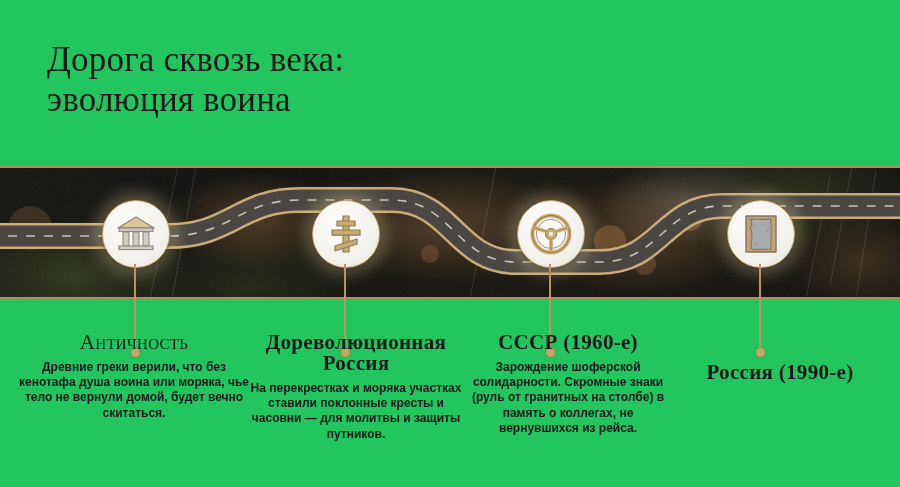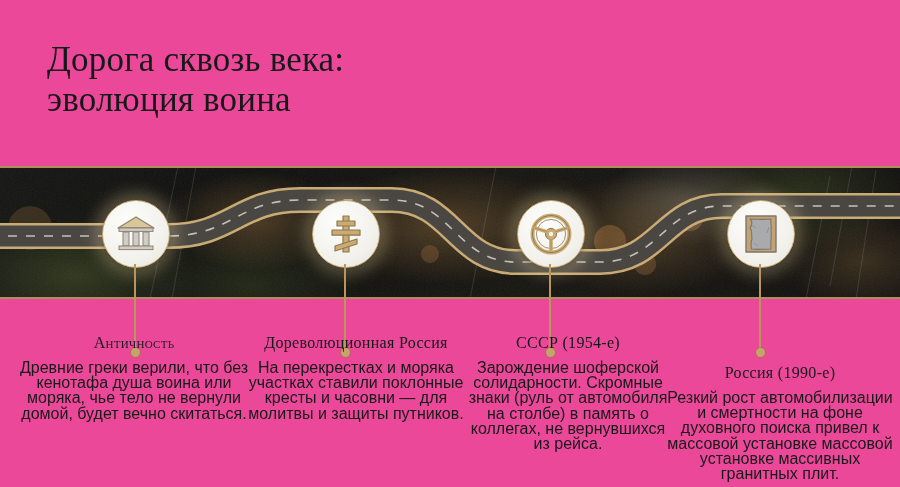--- a/index.html
+++ b/index.html
@@ -2,21 +2,21 @@
 <html><head>
 <meta charset="utf-8">
 <style>
   html,body{margin:0;padding:0;}
   body{
     width:900px;height:487px;overflow:hidden;
     background:#dfe5e5;
     font-family:"Liberation Sans",sans-serif;
     -webkit-font-smoothing:antialiased;
   }
-  #stage{position:relative;width:900px;height:487px;background:#ec4899;}
+  #stage{position:relative;width:900px;height:487px;background:#22c55e;}
 
   
   .title-wrap{position:absolute;left:47px;top:40px;width:620px;}
   .title-line{
     font-family:"Liberation Serif",serif;
     font-size:35px;line-height:40px;color:#16181a;
     letter-spacing:.2px;white-space:nowrap;
   }
 
   
@@ -47,27 +47,27 @@
   }
   .stem-dot{
     position:absolute;left:50%;top:148px;width:9px;height:9px;margin-left:-4.5px;
     border-radius:50%;background:#c3a469;box-shadow:0 0 0 1px rgba(150,120,60,.5);
   }
 
   
   .cap{position:absolute;top:332px;text-align:center;}
   .cap-title{
     font-family:"Liberation Serif",serif;
-    font-size:16px;line-height:21px;color:#15171a;
+    font-size:21px;line-height:21px;color:#15171a;
     font-variant:small-caps;letter-spacing:.3px;margin-bottom:7px;
   }
-  .cap-title.nocaps{font-variant:normal;}
+  .cap-title.nocaps{font-variant:normal;font-weight:bold;}
   .cap-body{
     font-family:"Liberation Sans",sans-serif;
-    font-size:16px;line-height:15.2px;color:#17191b;font-weight:400;
+    font-size:12px;line-height:15.2px;color:#17191b;font-weight:700;
   }
   .c1{left:18px;width:232px;}
   .c2{left:246px;width:220px;}
   .c3{left:462px;width:212px;}
   .c4{left:664px;width:232px;margin-top:30px;}
   .c2 .cap-title,.c4 .cap-title{font-variant:normal;}
   .c3 .cap-title{font-variant:normal;}
 </style>
 </head>
 <body>
@@ -226,22 +226,21 @@
     <div class="cap-title">Античность</div>
     <div class="cap-body">Древние греки верили, что без кенотафа душа воина или моряка, чье тело не вернули домой, будет вечно скитаться.</div>
   </div>
 
   <div class="cap c2">
     <div class="cap-title nocaps">Дореволюционная Россия</div>
     <div class="cap-body">На перекрестках и моряка участках ставили поклонные кресты и часовни — для молитвы и защиты путников.</div>
   </div>
 
   <div class="cap c3">
-    <div class="cap-title nocaps">СССР (1954-е)</div>
-    <div class="cap-body">Зарождение шоферской солидарности. Скромные знаки (руль от автомобиля на столбе) в память о коллегах, не вернувшихся из рейса.</div>
+    <div class="cap-title nocaps">СССР (1960-е)</div>
+    <div class="cap-body">Зарождение шоферской солидарности. Скромные знаки (руль от гранитных на столбе) в память о коллегах, не вернувшихся из рейса.</div>
   </div>
 
   <div class="cap c4">
     <div class="cap-title nocaps">Россия (1990-е)</div>
-    <div class="cap-body">Резкий рост автомобилизации и смертности на фоне духовного поиска привел к массовой установке массовой установке массивных гранитных плит.</div>
   </div>
 
 </div>
 
 </body></html>

